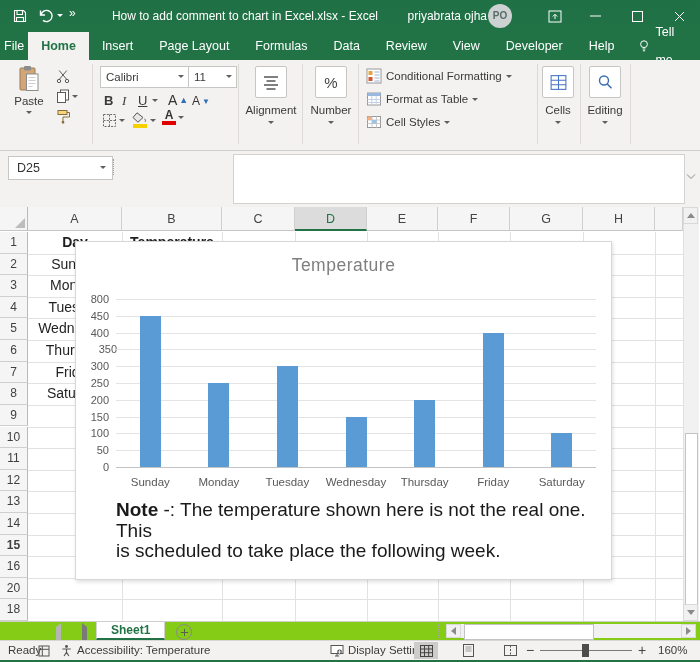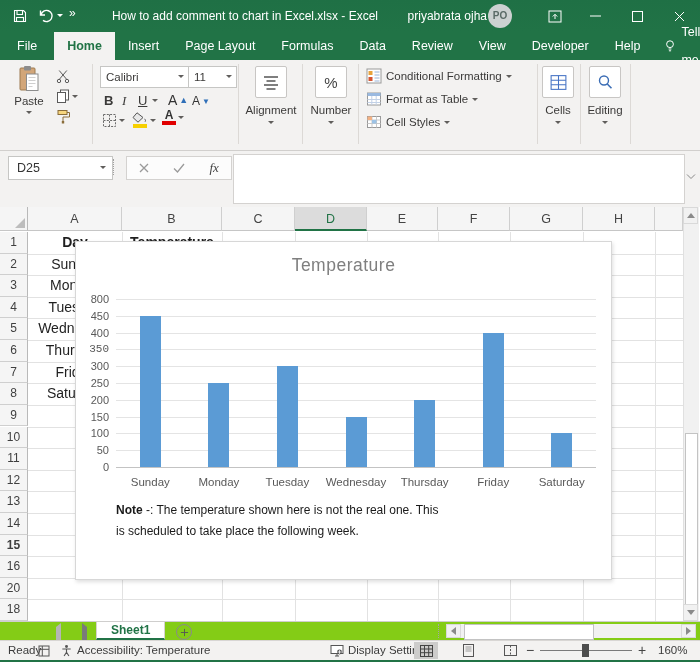--- a/index.html
+++ b/index.html
@@ -18,21 +18,21 @@
   #user{position:absolute;right:213px;top:0;height:32px;line-height:32px;font-size:12px;color:#fff;}
   #avatar{position:absolute;left:488px;top:4px;width:24px;height:24px;border-radius:50%;
     background:#ccd1d1;color:#5a6a66;font-size:10px;font-weight:bold;text-align:center;line-height:24px;}
   .winbtn{position:absolute;top:0;width:38px;height:32px;display:flex;align-items:center;justify-content:center;}
 
   
   #tabrow{position:absolute;left:0;top:32px;width:700px;height:28px;background:#217346;
     display:flex;align-items:stretch;color:#fff;font-size:12.5px;}
   .rtab{padding:0 13px;line-height:28px;cursor:default;}
   .rtab.active{background:#f3f2f1;color:#217346;font-weight:bold;}
-  #tab-file{padding:0 17px;line-height:28px;}
+  #tab-file{padding:0 4px;line-height:28px;}
   .tab-extra{display:flex;align-items:center;gap:5px;padding:0 11px;line-height:28px;}
 
   
   #ribbon{position:absolute;left:0;top:60px;width:700px;height:90px;background:#f3f2f1;
     border-bottom:1px solid #d1cfcd;font-size:11.5px;color:#3b3a39;}
   .gsep{position:absolute;top:4px;height:80px;width:1px;background:#dcd9d6;}
   .glabel{position:absolute;top:131px;height:14px;font-size:10.5px;color:#605e5c;text-align:center;}
   .launcher{position:absolute;top:132px;width:11px;height:11px;}
   .combo{position:absolute;background:#fff;border:1px solid #c6c6c4;height:20px;line-height:20px;
     font-size:11.5px;padding-left:5px;}
@@ -90,21 +90,21 @@
   
   #chart{position:absolute;left:75px;top:34px;width:535px;height:337px;background:#fff;
     border:1px solid #d7d7d7;box-shadow:1px 2px 4px rgba(0,0,0,0.13);z-index:5;}
   #chart-title{position:absolute;left:0;top:13px;width:535px;text-align:center;
     font-size:17.5px;color:#7f7f7f;letter-spacing:0.5px;}
   .ctick{position:absolute;font-size:11px;color:#595959;text-align:right;height:12px;line-height:12px;}
   .cgrid{position:absolute;height:1px;background:#e4e4e4;}
   .cgrid.axisline{background:#c3c3c3;}
   .cbar{position:absolute;}
   .ccat{position:absolute;font-size:11.5px;color:#595959;text-align:center;height:14px;}
-  #chart-note{position:absolute;left:40px;top:258px;width:470px;font-size:12px;
+  #chart-note{position:absolute;left:40px;top:258px;width:470px;font-size:19px;
     color:#1a1a1a;line-height:20.5px;}
 
   
   #sheetbar{position:absolute;left:0;top:621px;width:700px;height:19px;background:#84cc16;
     border-top:1px solid #cfcecd;font-size:12px;box-sizing:border-box;}
   #sheettab{position:absolute;left:96px;top:0;height:18px;background:#fff;border-left:1px solid #d5d2cf;
     border-right:1px solid #d5d2cf;border-bottom:2px solid #217346;color:#217346;font-weight:bold;
     line-height:17px;padding:0 14px;box-sizing:border-box;}
   #addsheet{position:absolute;left:176px;top:2px;width:14px;height:14px;border:1px solid #8a8a8a;
     border-radius:50%;display:flex;align-items:center;justify-content:center;}
@@ -373,33 +373,20 @@
         </svg>
     </div>
   </div>
 
   <div id="fbar">
     <div id="namebox">
       <span>D25</span>
       <span class="tri" style="position:absolute;right:6px;top:9px"></span>
     </div>
     <div class="dotsep"></div>
-    <div id="fbtns">
-      <span>
-          <svg width="10" height="10" viewBox="0 0 10 10">
-            <path d="M1 1l8 8M9 1l-8 8" stroke="#9a9a9a" stroke-width="1.3"></path>
-          </svg>
-        </span>
-      <span>
-          <svg width="12" height="10" viewBox="0 0 12 10">
-            <path d="M1 5.5l3.5 3.5L11 1" fill="none" stroke="#9a9a9a" stroke-width="1.3"></path>
-          </svg>
-        </span>
-      <span class="fx">fx</span>
-    </div>
     <div id="finput"></div>
     <div class="abs" style="left:686px;top:22px">
       <svg width="10" height="7" viewBox="0 0 10 7">
           <path d="M1 1.5l4 4 4-4" fill="none" stroke="#888"></path>
         </svg>
     </div>
   </div>
 
   <div id="grid">
     <div id="corner">
@@ -478,21 +465,21 @@
 
     <div id="chart">
       <div id="chart-title">Temperature</div>
       <div id="chart-plot">
           <div class="ctick" style="left: 0px; top: 51px; width: 33px;">800</div>
           <div class="cgrid" style="left: 40px; top: 57px; width: 480px;"></div>
           <div class="ctick" style="left: 0px; top: 67.8px; width: 33px;">450</div>
           <div class="cgrid" style="left: 40px; top: 73.8px; width: 480px;"></div>
           <div class="ctick" style="left: 0px; top: 84.6px; width: 33px;">400</div>
           <div class="cgrid" style="left: 40px; top: 90.6px; width: 480px;"></div>
-          <div class="ctick" style="left: 0px; top: 101.4px; width: 33px; font-family: Liberation Mono, monospace;">350</div>
+          <div class="ctick" style="left: 8px; top: 101.4px; width: 33px;">350</div>
           <div class="cgrid" style="left: 40px; top: 107.4px; width: 480px;"></div>
           <div class="ctick" style="left: 0px; top: 118.2px; width: 33px;">300</div>
           <div class="cgrid" style="left: 40px; top: 124.2px; width: 480px;"></div>
           <div class="ctick" style="left: 0px; top: 135px; width: 33px;">250</div>
           <div class="cgrid" style="left: 40px; top: 141px; width: 480px;"></div>
           <div class="ctick" style="left: 0px; top: 151.8px; width: 33px;">200</div>
           <div class="cgrid" style="left: 40px; top: 157.8px; width: 480px;"></div>
           <div class="ctick" style="left: 0px; top: 168.6px; width: 33px;">150</div>
           <div class="cgrid" style="left: 40px; top: 174.6px; width: 480px;"></div>
           <div class="ctick" style="left: 0px; top: 185.4px; width: 33px;">100</div>

